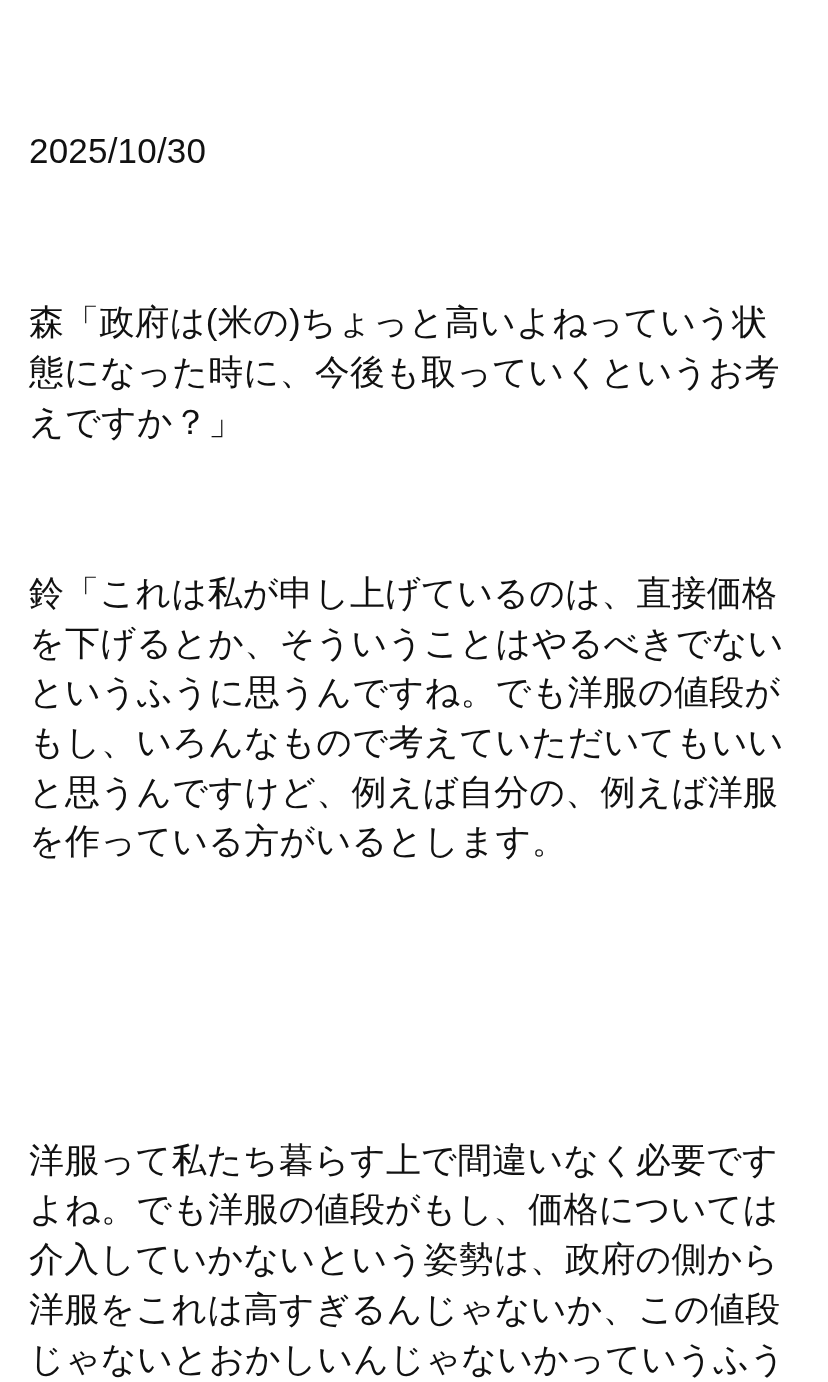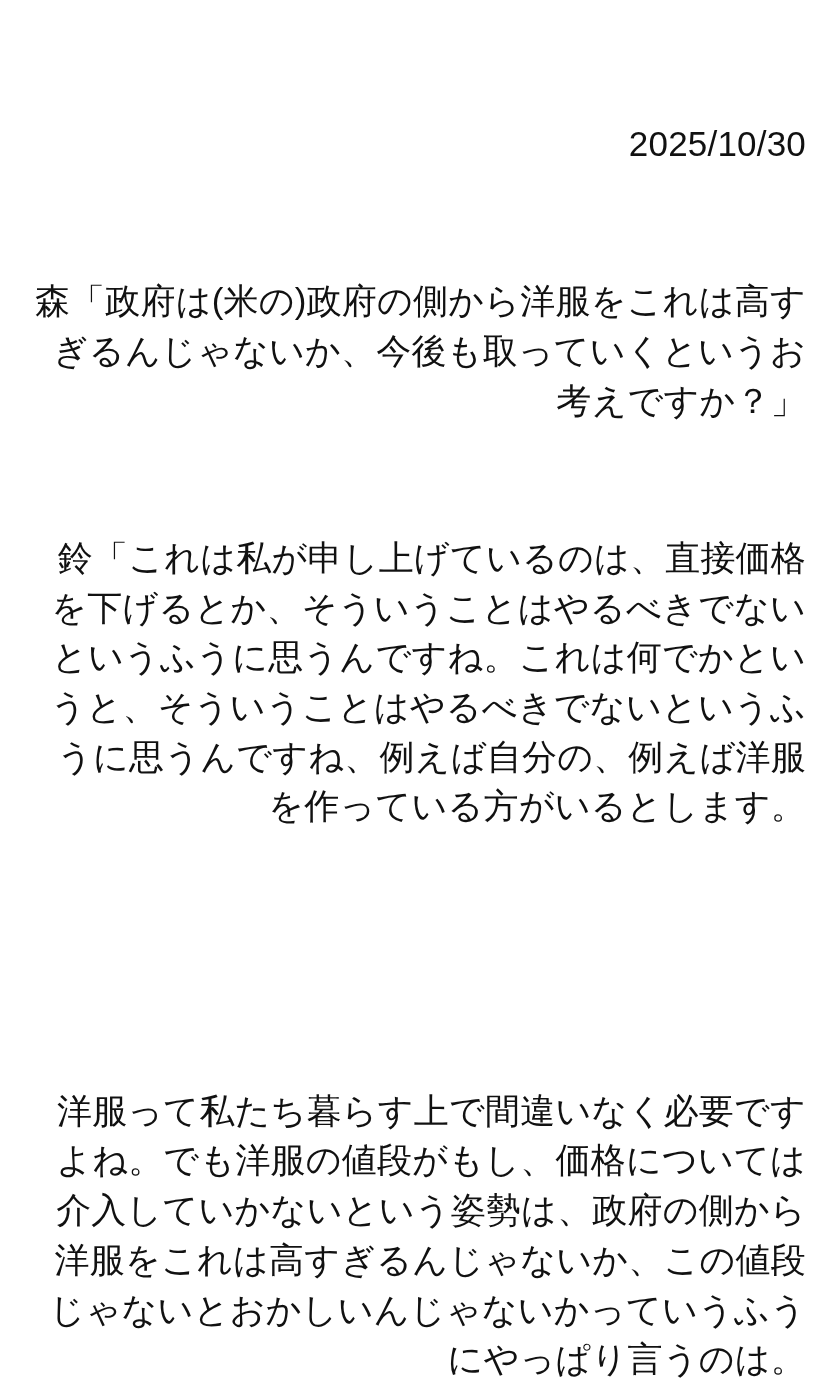--- a/index.html
+++ b/index.html
@@ -22,37 +22,36 @@
   }
   .doc-body {
     font-size: 35px;
     line-height: 1.42;
     letter-spacing: 0.2px;
     color: #111111;
     white-space: pre-wrap;
     word-break: break-all;
   }
   .para {
-    margin: 4px;
+    margin: 11px;
     white-space: pre-wrap;
     word-break: break-all;
-    text-align: right;
   }
   .spacer {
     height: 48px;
   }
 </style>
 </head>
 <body>
 
 <div class="page">
   <div class="doc-body">
     <p class="para">2025/10/30</p>
-    <p class="para">森「政府は(米の)政府の側から洋服をこれは高すぎるんじゃないか、今後も取っていくというお考えですか？」</p>
-    <p class="para">鈴「これは私が申し上げているのは、直接価格を下げるとか、そういうことはやるべきでないというふうに思うんですね。これは何でかというと、そういうことはやるべきでないというふうに思うんですね、例えば自分の、例えば洋服を作っている方がいるとします。</p>
+    <p class="para">森「政府は(米の)ちょっと高いよねっていう状態になった時に、今後も取っていくというお考えですか？」</p>
+    <p class="para">鈴「これは私が申し上げているのは、直接価格を下げるとか、そういうことはやるべきでないというふうに思うんですね。でも洋服の値段がもし、いろんなもので考えていただいてもいいと思うんですけど、例えば自分の、例えば洋服を作っている方がいるとします。</p>
     <div class="spacer"></div>
     <p class="para">洋服って私たち暮らす上で間違いなく必要ですよね。でも洋服の値段がもし、価格については介入していかないという姿勢は、政府の側から洋服をこれは高すぎるんじゃないか、この値段じゃないとおかしいんじゃないかっていうふうにやっぱり言うのは。</p>
     
     
     
     
   </div>
 </div>
 
 </body></html>

